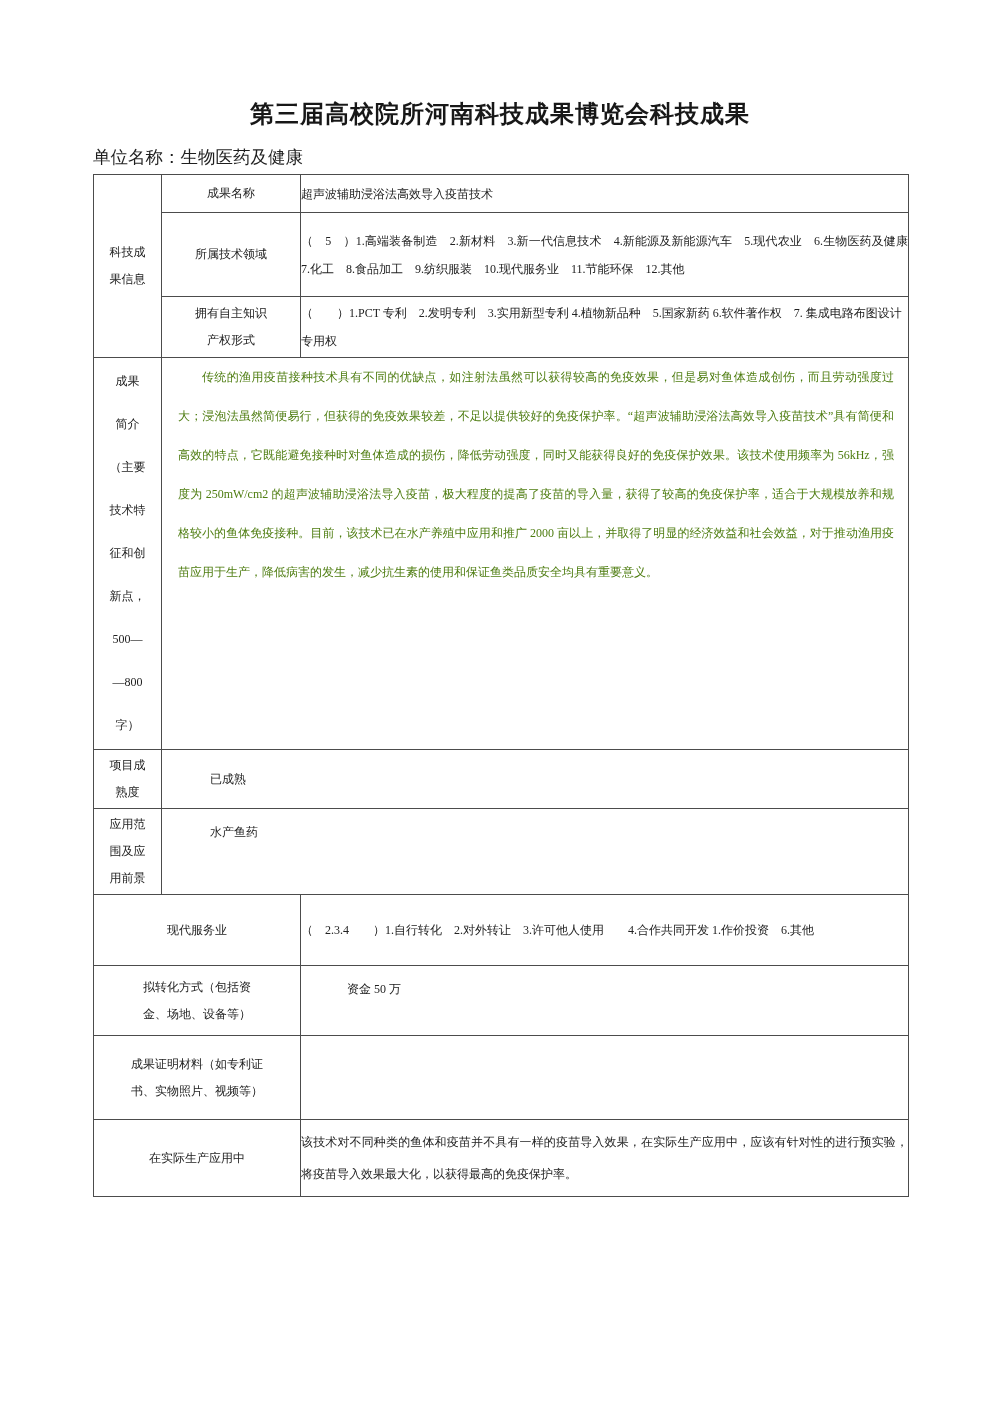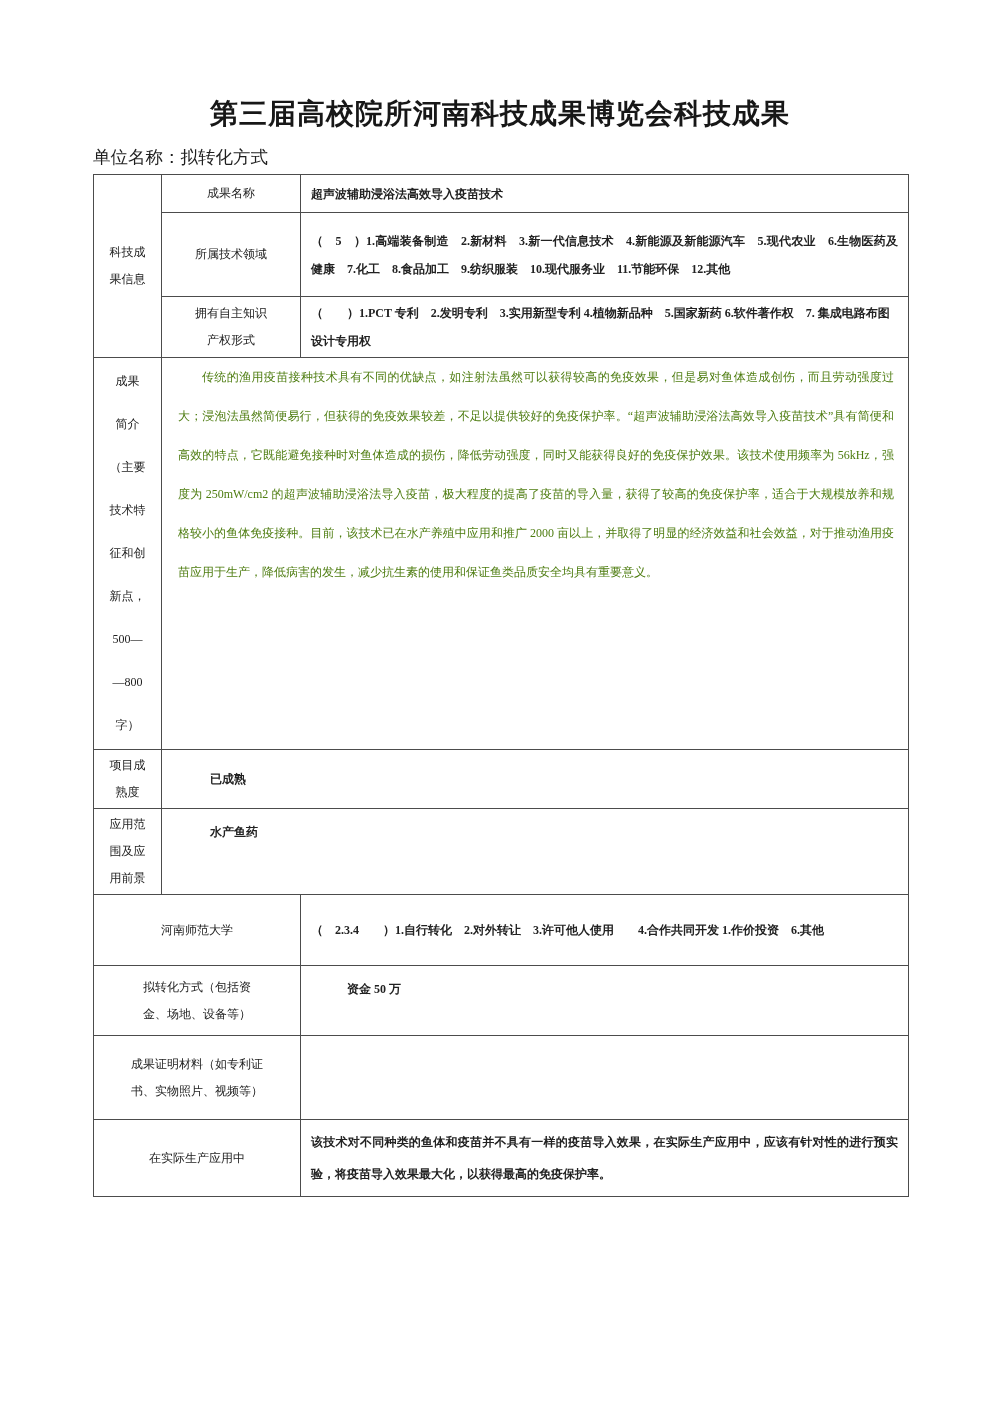--- a/index.html
+++ b/index.html
@@ -11,21 +11,21 @@
     width: 1000px;
     height: 1414px;
     position: relative;
     font-family: "Liberation Serif", "DejaVu Serif", serif;
     color: #1f1f1f;
   }
   .doc-title {
     margin: 0;
     padding-top: 95px;
     text-align: center;
-    font-size: 28px;
+    font-size: 24px;
     font-weight: 600;
     letter-spacing: 1px;
     line-height: 38px;
     color: #171717;
   }
   .unit-line {
     margin: 12px 0 0 93px;
     font-size: 17.5px;
     line-height: 24px;
     color: #1f1f1f;
@@ -48,45 +48,44 @@
     white-space: pre-line;
     line-height: 27px;
     padding: 2px 4px;
     color: #222;
   }
   td.hd.tall { line-height: 43px; }
   
   td.val {
     vertical-align: middle;
     text-align: left;
-    padding: 2px 10px;
+    padding: 2px 0;
     line-height: 28px;
     color: #222;
-    font-weight: bold;
   }
   td.val.justify { text-align: justify; }
   td.val.indent { padding-left: 48px; }
   td.val.indent2 { padding-left: 46px; }
   td.val.topalign { vertical-align: top; padding-top: 9px; }
   td.val.lh26 { line-height: 32px; }
   td.intro {
     vertical-align: top;
     text-align: justify;
     line-height: 38.9px;
     padding: 0 14px 0 16px;
     text-indent: 2em;
     color: #4d7c0f;
   }
 </style>
 </head>
 <body>
 
 <h1 class="doc-title">第三届高校院所河南科技成果博览会科技成果</h1>
 
-<div class="unit-line"><span>单位名称：</span><span>拟转化方式</span></div>
+<div class="unit-line"><span>单位名称：</span><span>生物医药及健康</span></div>
 
 <table class="form">
   <colgroup>
     <col style="width:68px">
     <col style="width:139px">
     <col style="width:608px">
   </colgroup>
 
   <tbody>
       <tr style="height:38px">
@@ -127,21 +126,21 @@
   </tr>
 
   <tr style="height:79px">
     <td class="hd">应用范
 围及应
 用前景</td>
     <td class="val indent topalign" colspan="2">水产鱼药</td>
   </tr>
 
   <tr style="height:71px">
-    <td class="hd" colspan="2">河南师范大学</td>
+    <td class="hd" colspan="2">现代服务业</td>
     <td class="val">（　2.3.4　　）1.自行转化　2.对外转让　3.许可他人使用　　4.合作共同开发 1.作价投资　6.其他</td>
   </tr>
 
   <tr style="height:70px">
     <td class="hd" colspan="2">拟转化方式（包括资
 金、场地、设备等）</td>
     <td class="val indent2 topalign">资金 50 万</td>
   </tr>
 
   <tr style="height:84px">

